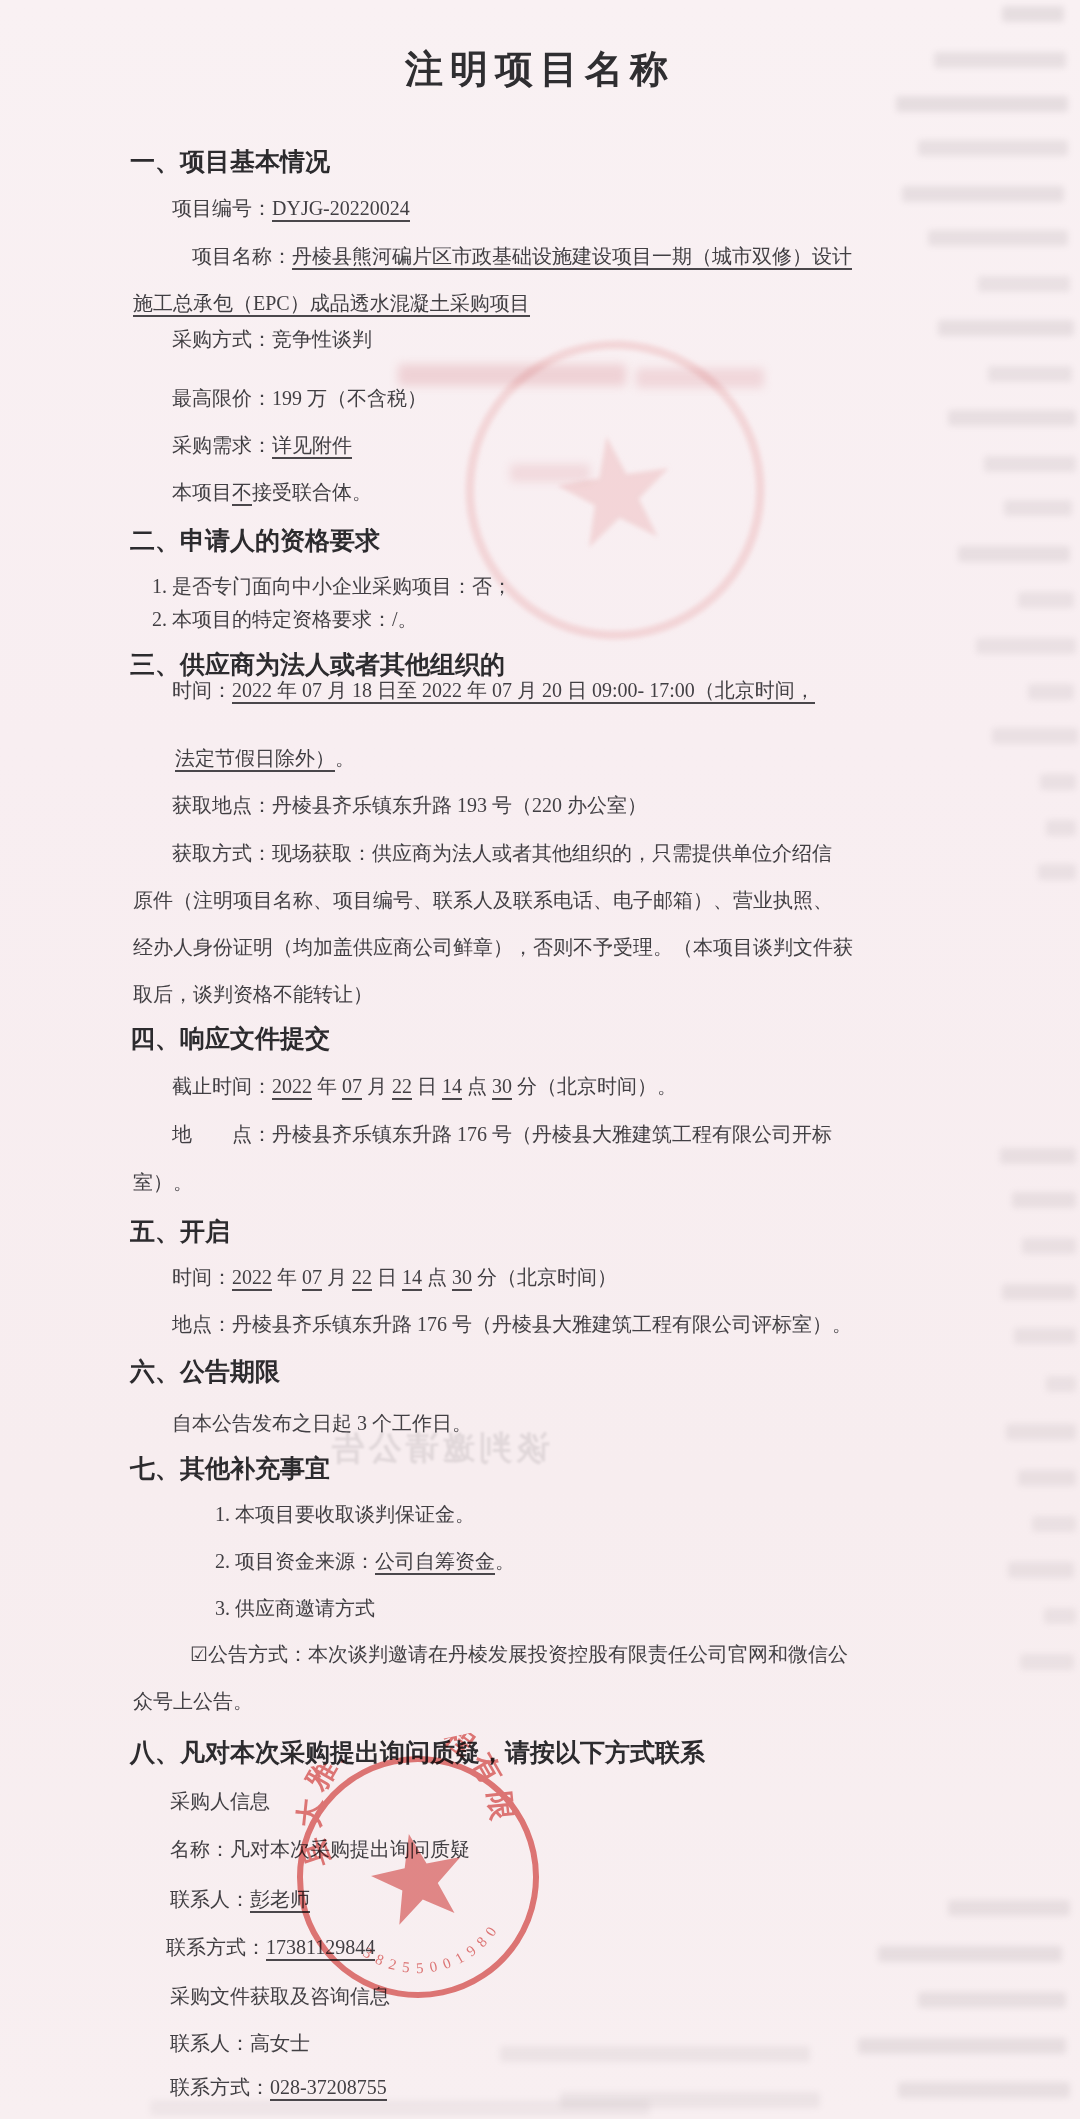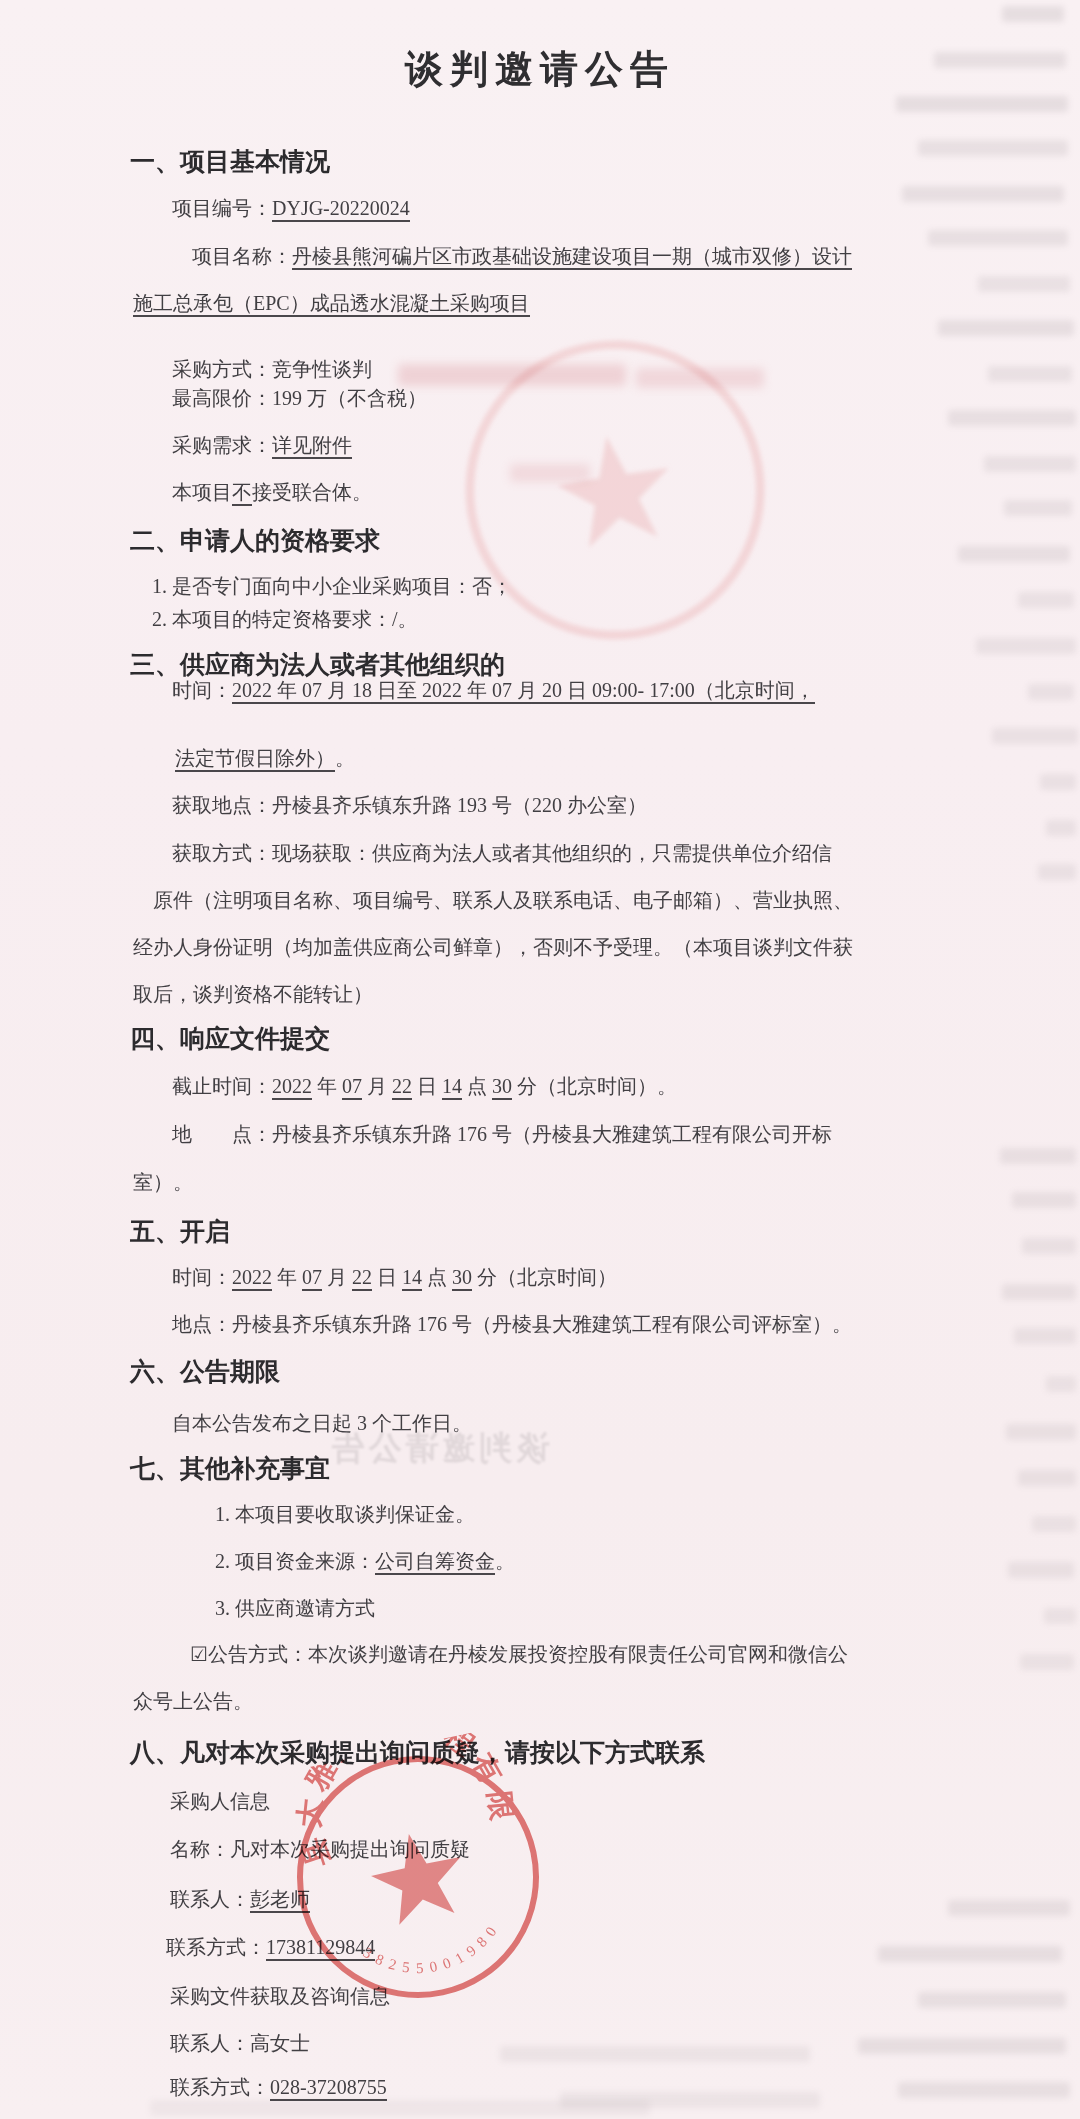--- a/index.html
+++ b/index.html
@@ -122,40 +122,40 @@
       <div class="smudge pink" style="left: 510px; top: 464px; width: 80px; height: 18px; opacity: 0.22; filter: blur(5px);"></div>
     </div>
 
   <div class="bleed-title" style="left:327px; top:1426px;">谈判邀请公告</div>
 
   <svg class="seal ghost" viewBox="0 0 260 260">
     <circle cx="130" cy="130" r="118" fill="none" stroke="#dd5f5d" stroke-width="7"></circle>
     <polygon fill="#dd5f5d" points="130,86 141.2,118.6 175.7,119.2 148.1,139.9 158.2,172.8 130,153 101.8,172.8 111.9,139.9 84.3,119.2 118.8,118.6"></polygon>
   </svg>
 
-  <div class="doc-title">谈判邀请公告</div>
+  <div class="doc-title">注明项目名称</div>
 
   <div id="lines">
       <div class="line heading" style="top: 146px; left: 130px;"><span>一、项目基本情况</span></div>
       <div class="line body" style="top: 193px; left: 172px;"><span>项目编号：</span><span class="u">DYJG-20220024</span></div>
       <div class="line body" style="top: 241px; left: 180px; margin-left: 12px;"><span>项目名称：</span><span class="u">丹棱县熊河碥片区市政基础设施建设项目一期（城市双修）设计</span></div>
       <div class="line body" style="top: 288px; left: 133px;"><span class="u">施工总承包（EPC）成品透水混凝土采购项目</span></div>
-      <div class="line body" style="top: 354px; left: 172px;"><span>采购方式：竞争性谈判</span></div>
+      <div class="line body" style="top: 324px; left: 172px;"><span>采购方式：竞争性谈判</span></div>
       <div class="line body" style="top: 383px; left: 172px;"><span>最高限价：199 万（不含税）</span></div>
       <div class="line body" style="top: 430px; left: 172px;"><span>采购需求：</span><span class="u">详见附件</span></div>
       <div class="line body" style="top: 477px; left: 172px;"><span>本项目</span><span class="u">不</span><span>接受联合体。</span></div>
       <div class="line heading" style="top: 525px; left: 130px;"><span>二、申请人的资格要求</span></div>
       <div class="line body" style="top: 571px; left: 152px;"><span>1. 是否专门面向中小企业采购项目：否；</span></div>
       <div class="line body" style="top: 604px; left: 152px;"><span>2. 本项目的特定资格要求：/。</span></div>
       <div class="line heading" style="top: 649px; left: 130px;"><span>三、供应商为法人或者其他组织的</span></div>
       <div class="line body" style="top: 675px; left: 172px;"><span>时间：</span><span class="u">2022 年 07 月 18 日至 2022 年 07 月 20 日 09:00- 17:00（北京时间，</span></div>
       <div class="line body" style="top: 743px; left: 133px; margin-left: 42px;"><span class="u">法定节假日除外）</span><span>。</span></div>
       <div class="line body" style="top: 790px; left: 172px;"><span>获取地点：丹棱县齐乐镇东升路 193 号（220 办公室）</span></div>
       <div class="line body" style="top: 838px; left: 172px;"><span>获取方式：现场获取：供应商为法人或者其他组织的，只需提供单位介绍信</span></div>
-      <div class="line body" style="top: 885px; left: 133px; margin-left: 20px;"><span>原件（注明项目名称、项目编号、联系人及联系电话、电子邮箱）、营业执照、</span></div>
+      <div class="line body" style="top: 885px; left: 133px;"><span>原件（注明项目名称、项目编号、联系人及联系电话、电子邮箱）、营业执照、</span></div>
       <div class="line body" style="top: 932px; left: 133px;"><span>经办人身份证明（均加盖供应商公司鲜章），否则不予受理。（本项目谈判文件获</span></div>
       <div class="line body" style="top: 979px; left: 133px;"><span>取后，谈判资格不能转让）</span></div>
       <div class="line heading" style="top: 1023px; left: 130px;"><span>四、响应文件提交</span></div>
       <div class="line body" style="top: 1071px; left: 172px;"><span>截止时间：</span><span class="u">2022</span><span> 年 </span><span class="u">07</span><span> 月 </span><span class="u">22</span><span> 日 </span><span class="u">14</span><span> 点 </span><span class="u">30</span><span> 分（北京时间）。</span></div>
       <div class="line body" style="top: 1119px; left: 172px;"><span>地　　点：丹棱县齐乐镇东升路 176 号（丹棱县大雅建筑工程有限公司开标</span></div>
       <div class="line body" style="top: 1167px; left: 133px;"><span>室）。</span></div>
       <div class="line heading" style="top: 1216px; left: 130px;"><span>五、开启</span></div>
       <div class="line body" style="top: 1262px; left: 172px;"><span>时间：</span><span class="u">2022</span><span> 年 </span><span class="u">07</span><span> 月 </span><span class="u">22</span><span> 日 </span><span class="u">14</span><span> 点 </span><span class="u">30</span><span> 分（北京时间）</span></div>
       <div class="line body" style="top: 1309px; left: 172px;"><span>地点：丹棱县齐乐镇东升路 176 号（丹棱县大雅建筑工程有限公司评标室）。</span></div>
       <div class="line heading" style="top: 1356px; left: 130px;"><span>六、公告期限</span></div>

